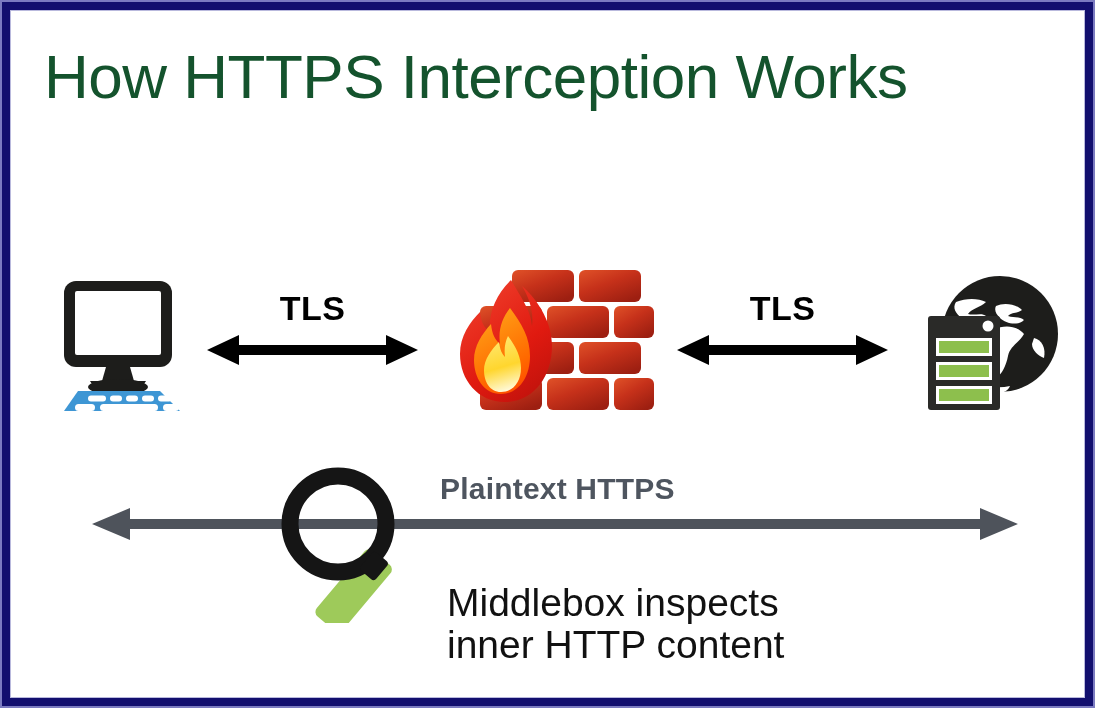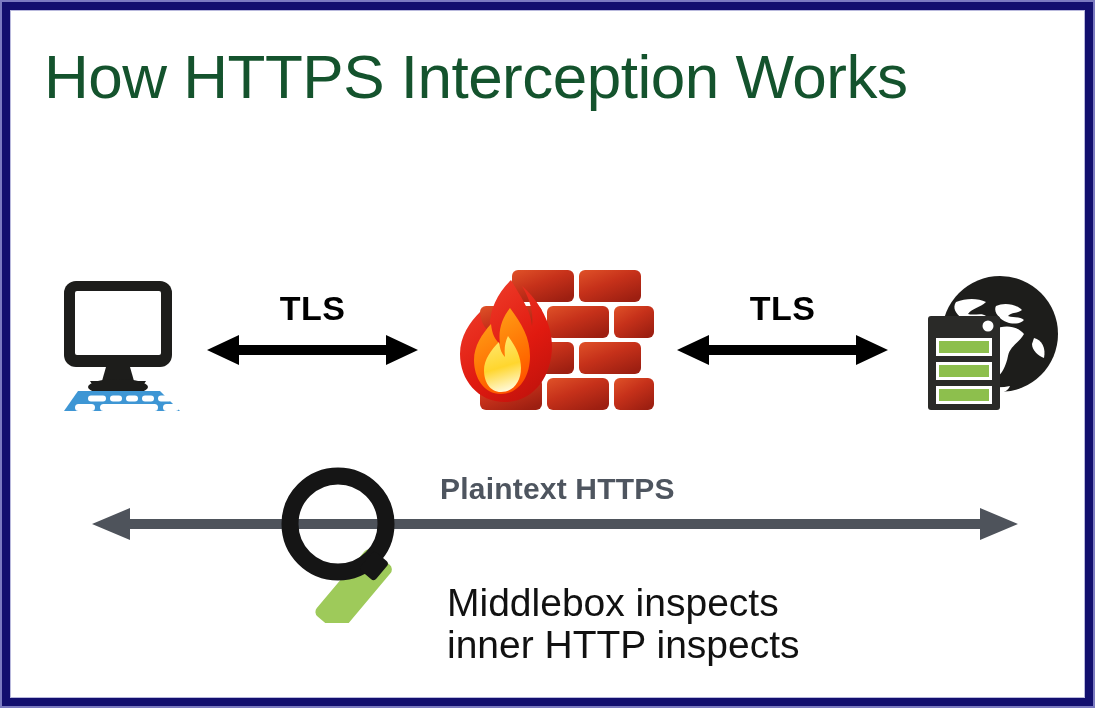--- a/index.html
+++ b/index.html
@@ -303,16 +303,16 @@
       </g>
 
       <circle cx="62" cy="66" r="48" fill="none" stroke="#151515" stroke-width="17"></circle>
 
       <rect x="88" y="96" width="20" height="24" rx="4" fill="#151515" transform="rotate(40 98 108)"></rect>
     </svg>
   </div>
 
   <div id="caption">
     <span class="cap-line">Middlebox inspects</span>
-    <span class="cap-line">inner HTTP inspects</span>
+    <span class="cap-line">inner HTTP content</span>
   </div>
 
 </div>
 
 </body></html>

